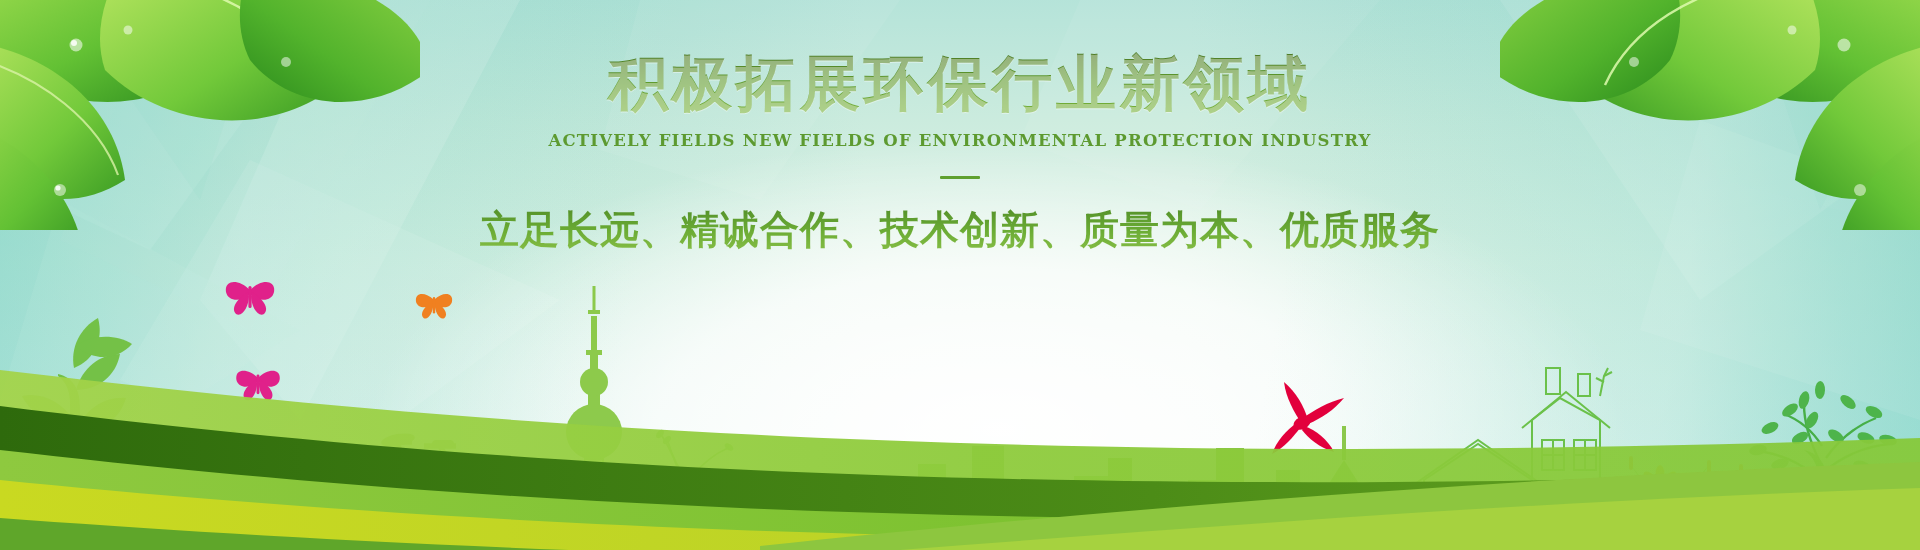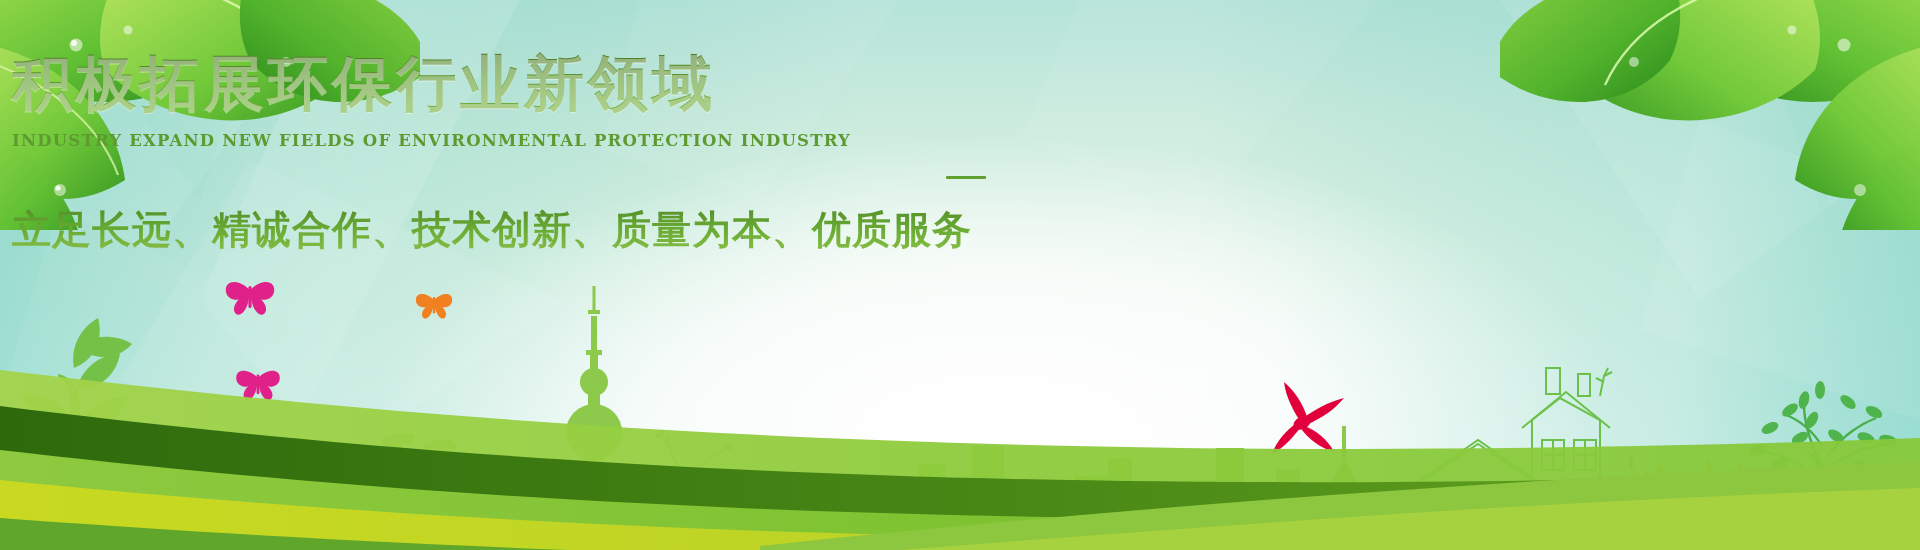--- a/index.html
+++ b/index.html
@@ -37,23 +37,22 @@
 
   
   .leaves{position:absolute;top:0;width:420px;height:230px;}
   .leaves.l{left:0;}
   .leaves.r{right:0;}
   .leaves svg{display:block;width:100%;height:100%;}
 
   
   .textblock{
     position:absolute;left:0;right:0;top:52px;
-    text-align:left;
+    text-align:center;
     z-index:30;
-    margin-left:12px;
   }
   .title-cn{
     font-family:"DejaVu Serif","Liberation Serif",serif;
     font-weight:bold;
     font-size:60px;
     letter-spacing:4px;
     line-height:1.05;
     color:#5f962f;
     background:linear-gradient(to bottom,#4d7a25 0%,#5f9a2e 45%,#7ab43c 100%);
     -webkit-background-clip:text;background-clip:text;
@@ -174,21 +173,21 @@
         <circle cx="76" cy="45" r="6.5" fill="#ffffff" opacity=".55"></circle>
         <circle cx="128" cy="30" r="4.5" fill="#ffffff" opacity=".5"></circle>
         <circle cx="286" cy="62" r="5" fill="#ffffff" opacity=".5"></circle>
         <circle cx="60" cy="190" r="6" fill="#ffffff" opacity=".5"></circle>
       </g>
     </svg>
   </div>
 
   <div class="textblock">
     <h1 class="title-cn">积极拓展环保行业新领域</h1>
-    <p class="title-en">INDUSTRY EXPAND NEW FIELDS OF ENVIRONMENTAL PROTECTION INDUSTRY</p>
+    <p class="title-en">ACTIVELY FIELDS NEW FIELDS OF ENVIRONMENTAL PROTECTION INDUSTRY</p>
     <div class="divider"></div>
     <p class="slogan">立足长远、精诚合作、技术创新、质量为本、优质服务</p>
   </div>
 
   <div class="scene">
     <svg viewBox="0 0 1920 300" preserveAspectRatio="none">
       <g fill="#8cc63f" opacity=".92">
 
         <g fill="#6fbe3a">
           <path d="M70,300 L70,155 C70,140 66,132 58,126 L58,124 C74,128 80,140 80,158 L80,300 Z"></path>

